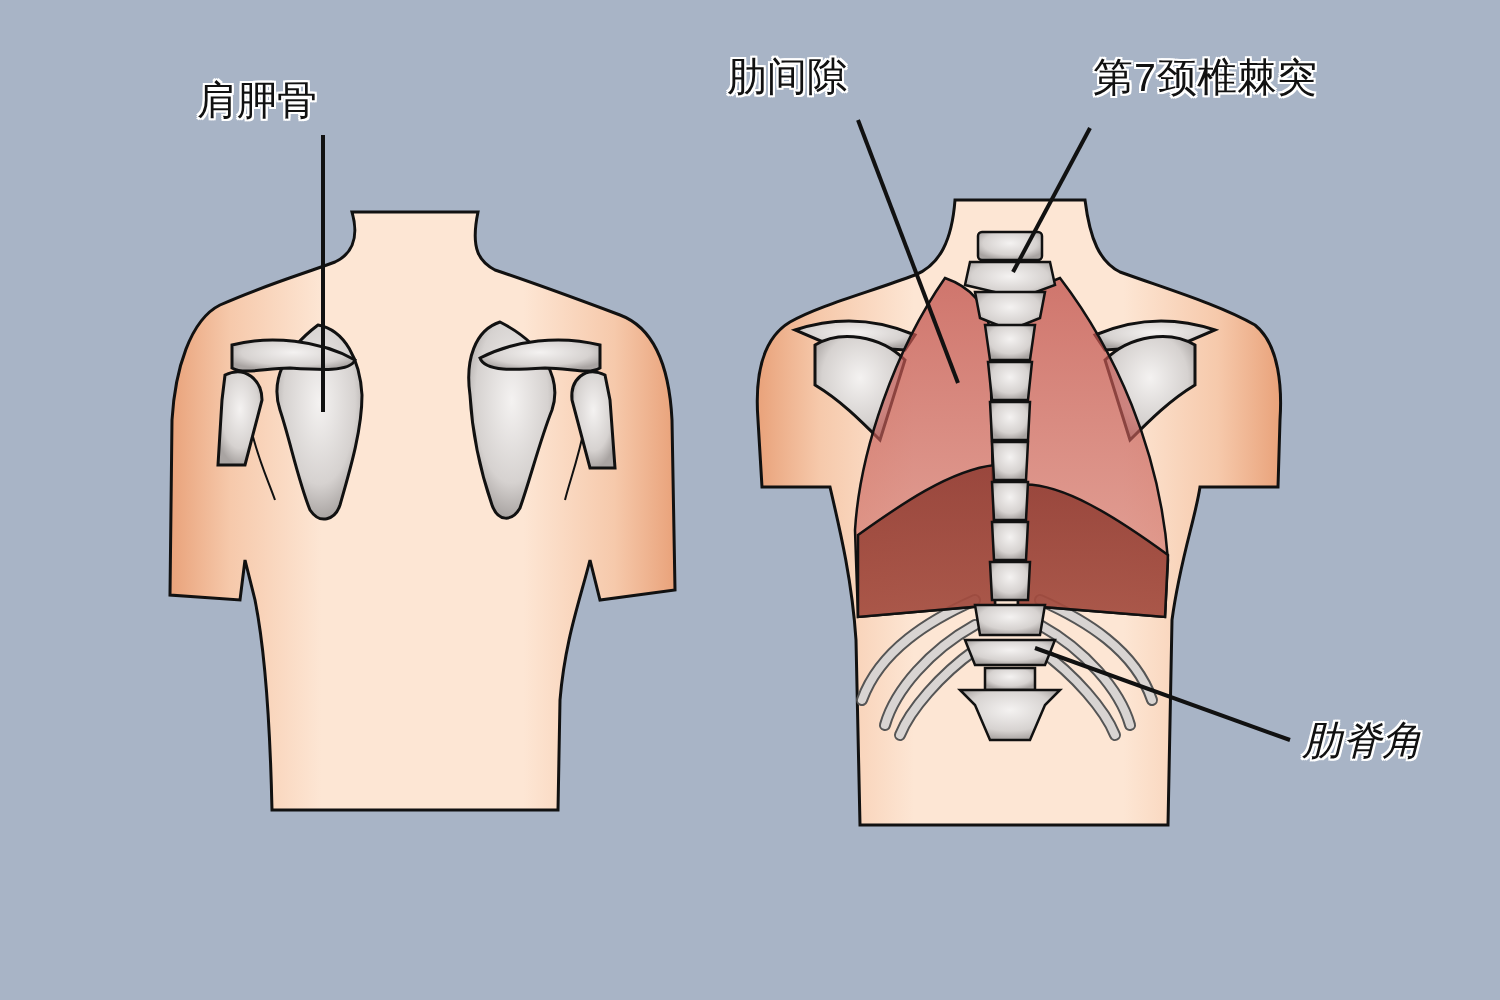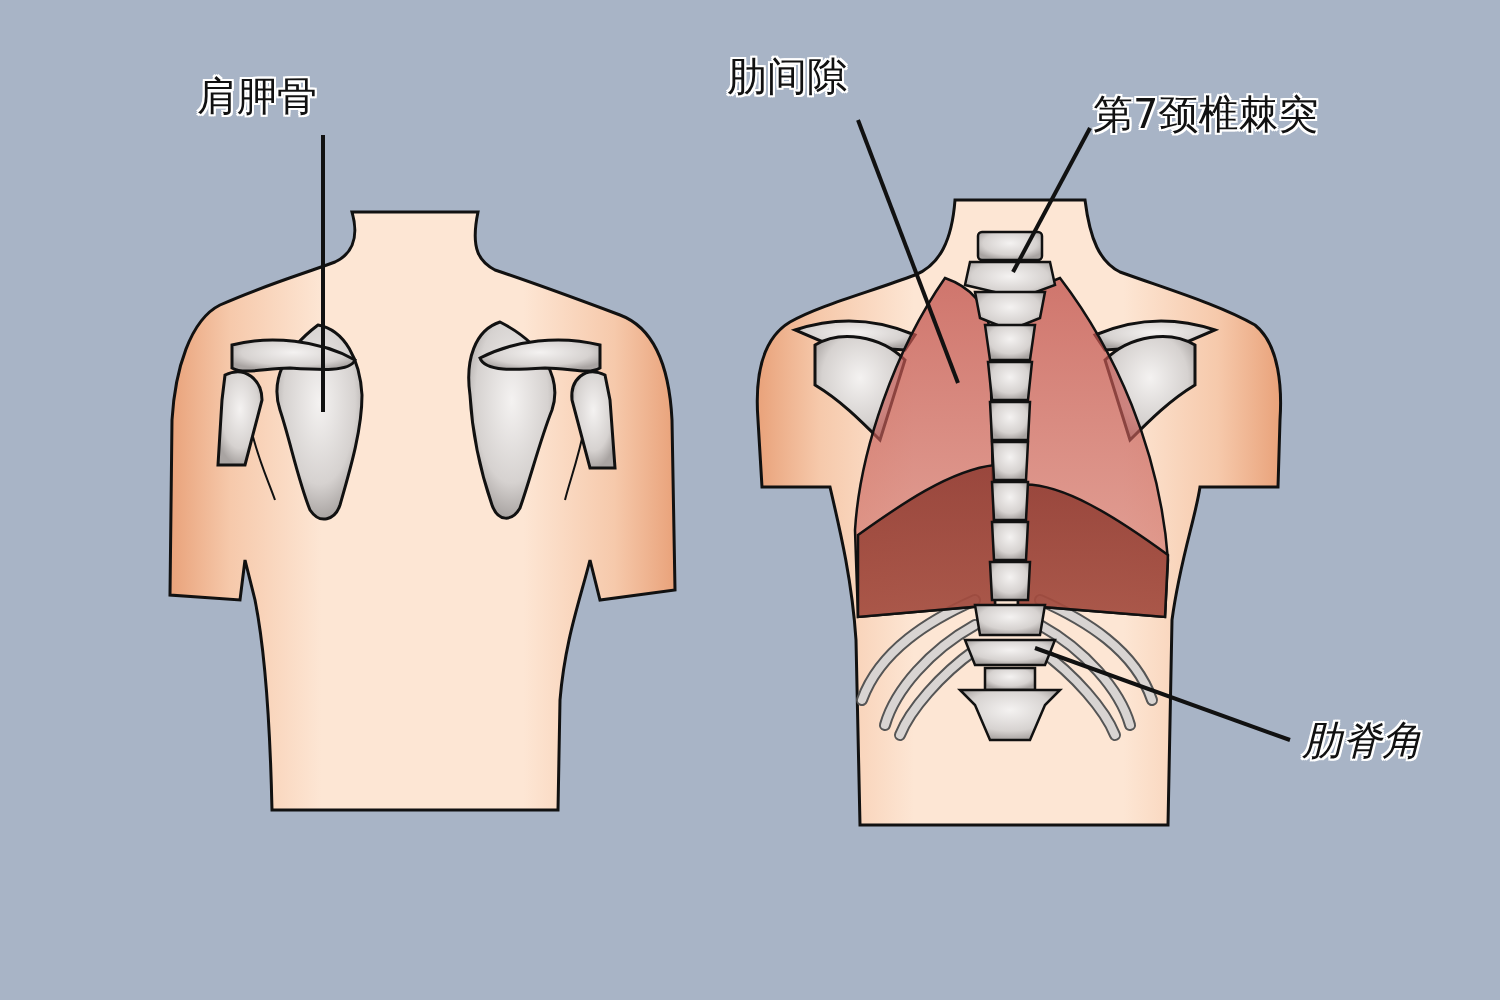--- a/index.html
+++ b/index.html
@@ -127,17 +127,17 @@
         <path d="M985,668 L1035,668 L1035,690 L985,690 Z"></path>
         <path d="M960,690 L1060,690 L1045,705 L1030,740 L990,740 L975,705 Z"></path>
       </g>
     </g>
 
     <line x1="858" y1="120" x2="958" y2="383" stroke="#111" stroke-width="4"></line>
     <line x1="1090" y1="128" x2="1013" y2="272" stroke="#111" stroke-width="4"></line>
     <line x1="1035" y1="648" x2="1290" y2="740" stroke="#111" stroke-width="4"></line>
   </svg>
 
-  <div class="label" style="left:197px; top:80px;font-family:Liberation Mono, monospace;">肩胛骨</div>
+  <div class="label" style="left:197px; top:80px;">肩胛骨</div>
   <div class="label" style="left:727px; top:56px;text-align:right;">肋间隙</div>
-  <div class="label" style="left:1093px; top:94px;">第7颈椎棘突</div>
+  <div class="label" style="left:1093px; top:61px;font-family:Liberation Mono, monospace;">第7颈椎棘突</div>
   <div class="label" style="left:1302px; top:720px;font-style:italic;">肋脊角</div>
 </div>
 
 </body></html>

